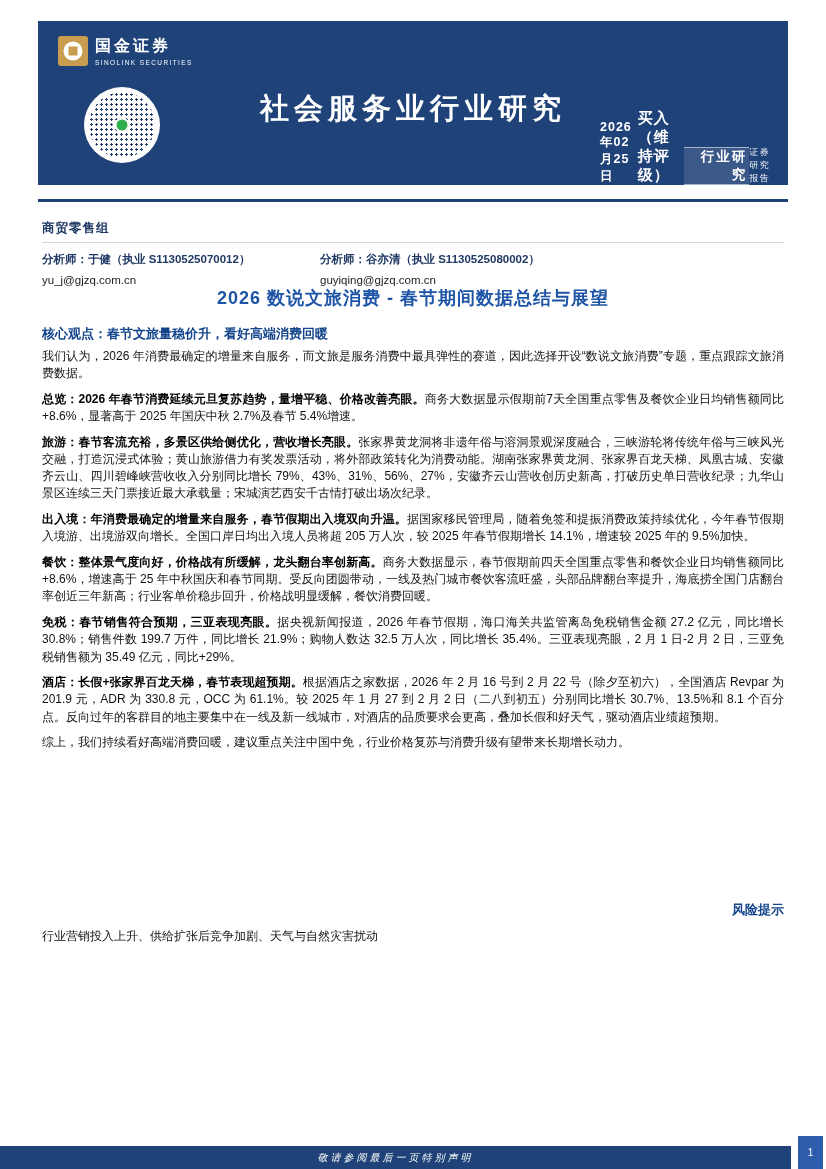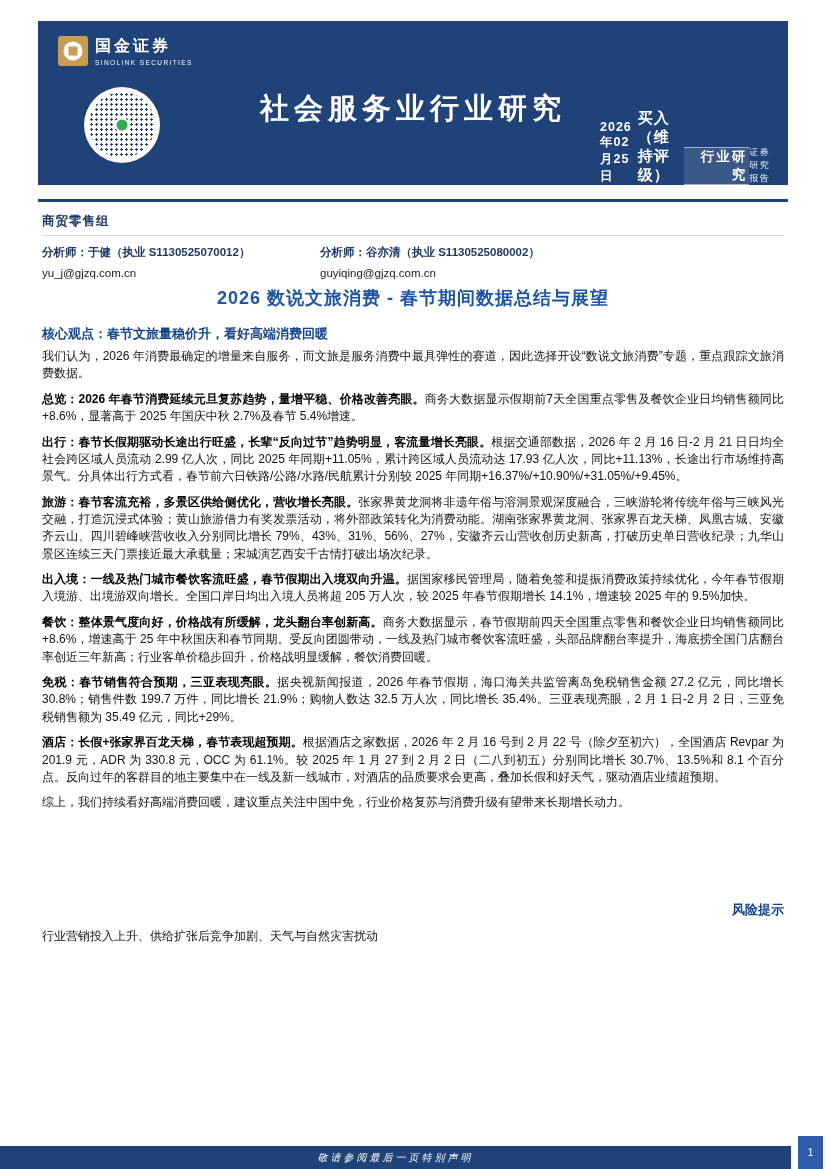--- a/index.html
+++ b/index.html
@@ -30,21 +30,21 @@
   .date { margin-top: 27px; font-size: 12.5px; font-weight: bold; letter-spacing: 1px; }
   .rating { margin-top: 40px; font-size: 15px; font-weight: bold; letter-spacing: 1px; }
   .industry-band { margin-top: 15px; width: 100%; text-align: right; font-size: 13.5px; font-weight: bold;
                    letter-spacing: 2px; padding: 0 2px; background: rgba(255,255,255,0.12);
                    border-top: 1px solid rgba(255,255,255,0.55); border-bottom: 1px solid rgba(255,255,255,0.55); }
   .subcat { margin-top: 5px; font-size: 9px; letter-spacing: 1.5px; opacity: .92; }
 
   .top-rule { position: absolute; left: 38px; width: 750px; top: 199px; border-top: 3px solid #1f4278; }
 
   
-  .analysts { position: absolute; left: 42px; top: 213px; width: 742px; }
+  .analysts { position: absolute; left: 42px; top: 220px; width: 742px; }
   .group { font-size: 12.5px; font-weight: bold; color: #1f3864; letter-spacing: 1px;
            padding-bottom: 5px; border-bottom: 1px solid rgba(130,140,160,0.35); }
   .analyst-grid { display: flex; margin-top: 9px; }
   .analyst { width: 248px; margin-right: 30px; }
   .a-line { font-size: 11.5px; color: #1f3864; font-weight: 600; white-space: nowrap; }
   .a-email { font-size: 11.5px; color: #222; margin-top: 7px; }
 
   
   .doc-title { position: absolute; left: 42px; width: 742px; top: 286px; text-align: center;
                font-size: 18px; font-weight: bold; color: #1d54a6; letter-spacing: 1px; white-space: nowrap; }
@@ -117,23 +117,22 @@
     </div>
   </section>
 
   <h2 class="doc-title">2026 数说文旅消费 - 春节期间数据总结与展望</h2>
 
   <h3 class="core-heading">核心观点：春节文旅量稳价升，看好高端消费回暖</h3>
 
   <div class="body-text">
     <p class="para"><b class="lead"></b><span>我们认为，2026 年消费最确定的增量来自服务，而文旅是服务消费中最具弹性的赛道，因此选择开设“数说文旅消费”专题，重点跟踪文旅消费数据。</span></p>
     <p class="para"><b class="lead">总览：2026 年春节消费延续元旦复苏趋势，量增平稳、价格改善亮眼。</b><span>商务大数据显示假期前7天全国重点零售及餐饮企业日均销售额同比+8.6%，显著高于 2025 年国庆中秋 2.7%及春节 5.4%增速。</span></p>
-    <p class="para"><b class="lead">出行：春节长假期驱动长途出行旺盛，长辈“反向过节”趋势明显，客流量增长亮眼。</b><span>根据交通部数据，2026 年 2 月 16 日-2 月 21 日日均全社会跨区域人员流动 2.99 亿人次，同比 2025 年同期+11.05%，累计跨区域人员流动达 17.93 亿人次，同比+11.13%，长途出行市场维持高景气。分具体出行方式看，春节前六日铁路/公路/水路/民航累计分别较 2025 年同期+16.37%/+10.90%/+31.05%/+9.45%。</span></p>
     <p class="para"><b class="lead">旅游：春节客流充裕，多景区供给侧优化，营收增长亮眼。</b><span>张家界黄龙洞将非遗年俗与溶洞景观深度融合，三峡游轮将传统年俗与三峡风光交融，打造沉浸式体验；黄山旅游借力有奖发票活动，将外部政策转化为消费动能。湖南张家界黄龙洞、张家界百龙天梯、凤凰古城、安徽齐云山、四川碧峰峡营收收入分别同比增长 79%、43%、31%、56%、27%，安徽齐云山营收创历史新高，打破历史单日营收纪录；九华山景区连续三天门票接近最大承载量；宋城演艺西安千古情打破出场次纪录。</span></p>
-    <p class="para"><b class="lead">出入境：一线及热门城市餐饮客流旺盛，春节假期出入境双向升温。</b><span>据国家移民管理局，随着免签和提振消费政策持续优化，今年春节假期入境游、出境游双向增长。全国口岸日均出入境人员将超 205 万人次，较 2025 年春节假期增长 14.1%，增速较 2025 年的 9.5%加快。</span></p>
+    <p class="para"><b class="lead">出入境：年消费最确定的增量来自服务，春节假期出入境双向升温。</b><span>据国家移民管理局，随着免签和提振消费政策持续优化，今年春节假期入境游、出境游双向增长。全国口岸日均出入境人员将超 205 万人次，较 2025 年春节假期增长 14.1%，增速较 2025 年的 9.5%加快。</span></p>
     <p class="para"><b class="lead">餐饮：整体景气度向好，价格战有所缓解，龙头翻台率创新高。</b><span>商务大数据显示，春节假期前四天全国重点零售和餐饮企业日均销售额同比+8.6%，增速高于 25 年中秋国庆和春节同期。受反向团圆带动，一线及热门城市餐饮客流旺盛，头部品牌翻台率提升，海底捞全国门店翻台率创近三年新高；行业客单价稳步回升，价格战明显缓解，餐饮消费回暖。</span></p>
     <p class="para"><b class="lead">免税：春节销售符合预期，三亚表现亮眼。</b><span>据央视新闻报道，2026 年春节假期，海口海关共监管离岛免税销售金额 27.2 亿元，同比增长 30.8%；销售件数 199.7 万件，同比增长 21.9%；购物人数达 32.5 万人次，同比增长 35.4%。三亚表现亮眼，2 月 1 日-2 月 2 日，三亚免税销售额为 35.49 亿元，同比+29%。</span></p>
     <p class="para"><b class="lead">酒店：长假+张家界百龙天梯，春节表现超预期。</b><span>根据酒店之家数据，2026 年 2 月 16 号到 2 月 22 号（除夕至初六），全国酒店 Revpar 为 201.9 元，ADR 为 330.8 元，OCC 为 61.1%。较 2025 年 1 月 27 到 2 月 2 日（二八到初五）分别同比增长 30.7%、13.5%和 8.1 个百分点。反向过年的客群目的地主要集中在一线及新一线城市，对酒店的品质要求会更高，叠加长假和好天气，驱动酒店业绩超预期。</span></p>
     <p class="para"><b class="lead"></b><span>综上，我们持续看好高端消费回暖，建议重点关注中国中免，行业价格复苏与消费升级有望带来长期增长动力。</span></p>
   </div>
 
   <section class="risk">
     <h3 class="risk-heading">风险提示</h3>
     <p class="risk-text">行业营销投入上升、供给扩张后竞争加剧、天气与自然灾害扰动</p>
   </section>

